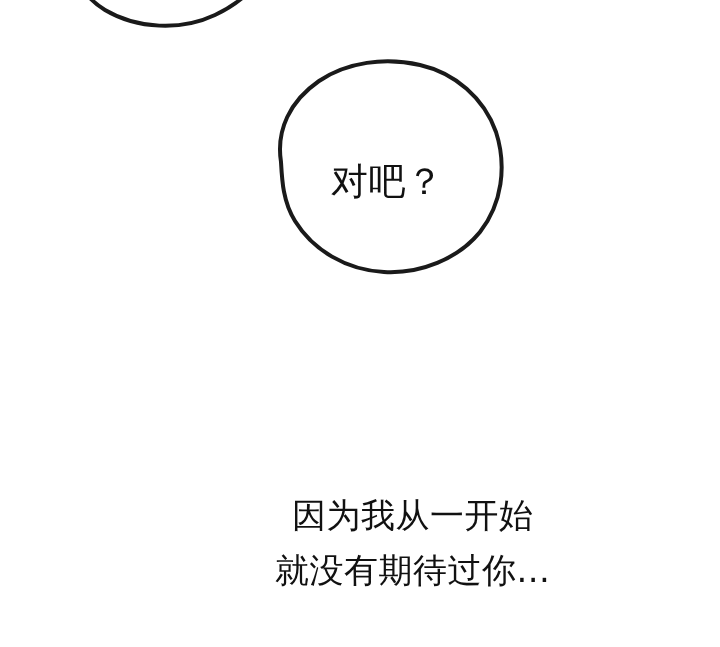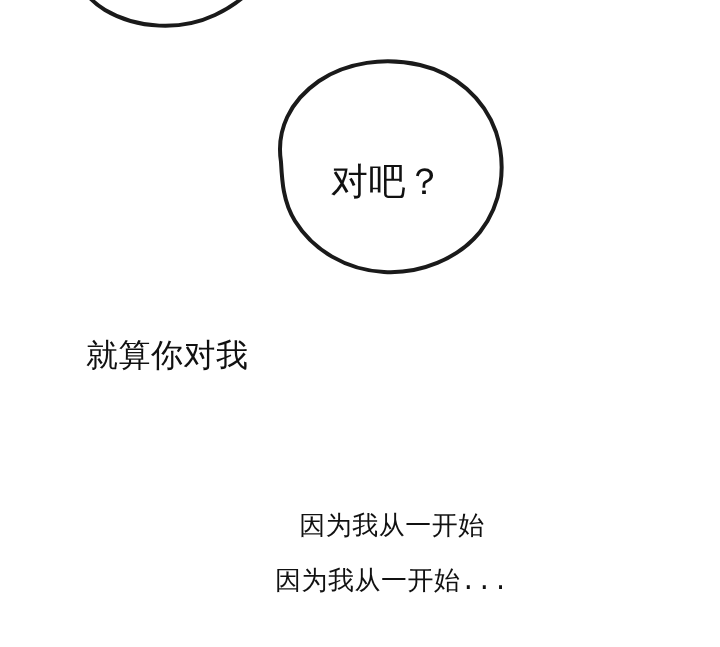--- a/index.html
+++ b/index.html
@@ -71,26 +71,25 @@
   #narration-upper {
     left: 86px;
     top: 329px;
     font-size: 32px;
     line-height: 53px;
     letter-spacing: 0.5px;
     text-align: left;
   }
   #narration-lower {
     left: 275px;
-    top: 500px;
-    font-size: 26px;
+    top: 488px;
+    font-size: 34px;
     line-height: 55px;
     letter-spacing: 0.5px;
     text-align: center;
-    font-family: Liberation Mono, monospace;
   }
   .line {
     display: block;
   }
 </style>
 </head>
 <body>
 
 <div id="comic-panel">
 
@@ -113,21 +112,20 @@
              C 186 201, 148 216, 112 214
              C 74 212, 41 192, 23 163
              C 11 144, 10 122, 9 104 Z"></path>
   </svg>
 
   <div id="balloon-main-text" class="balloon-text">
     <span class="line">对吧？</span>
   </div>
 
   <div id="narration-upper" class="narration">
-    <span class="line">就算你对我</span>
   </div>
 
   <div id="narration-lower" class="narration">
     <span class="line">因为我从一开始</span>
-    <span class="line">因为我从一开始...</span>
+    <span class="line">就没有期待过你...</span>
   </div>
 
 </div>
 
 </body></html>

